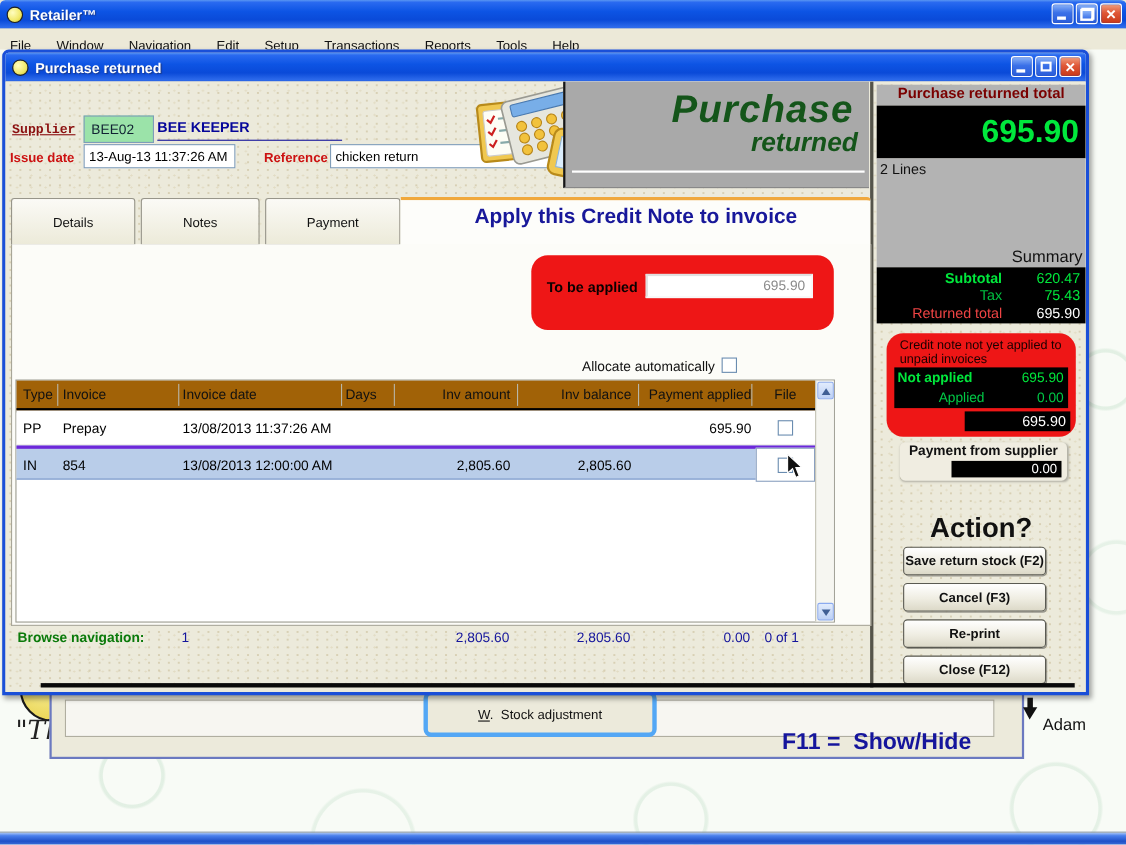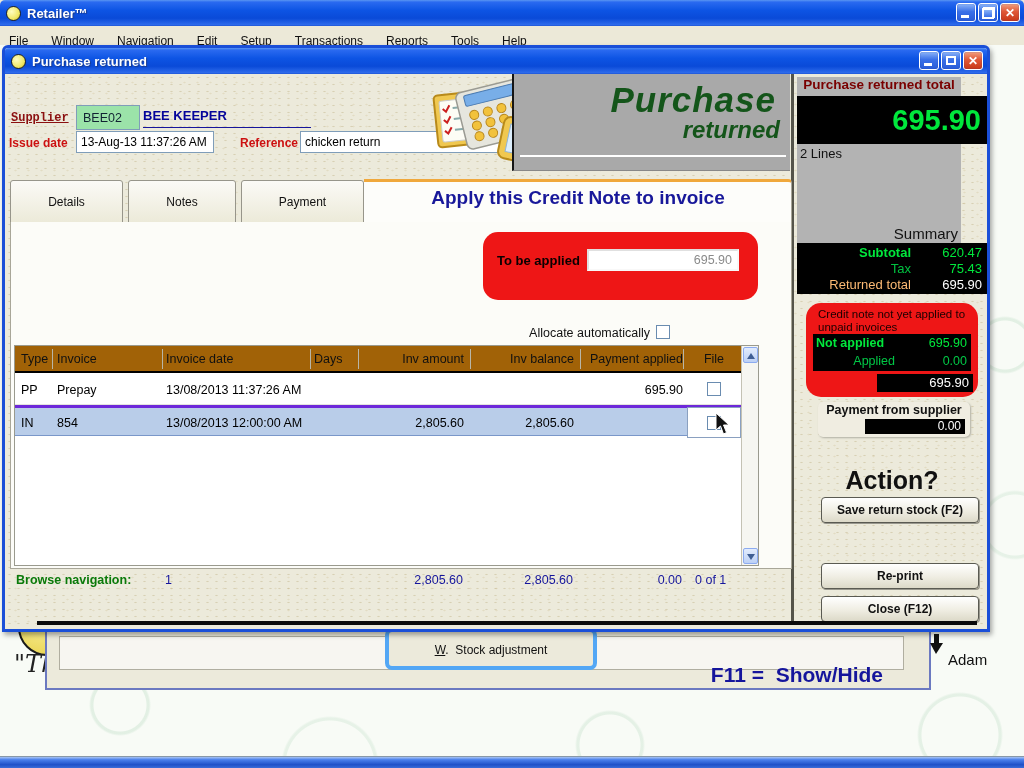--- a/index.html
+++ b/index.html
@@ -62,34 +62,34 @@
 
   .banner { position:absolute; left:507px; top:0; width:278px; height:97px; background:#a9a9a9;
     border-left:2px solid #151515; border-bottom:1px solid #888; color:#14551a; text-align:right; font-style:italic; font-weight:bold; }
   .banner-l1 { font-size:35px; padding:6px 14px 0 0; letter-spacing:1px; }
   .banner-l2 { font-size:24px; padding:0 10px 0 0; margin-top:-4px; }
   .banner-rule { position:absolute; left:6px; bottom:13px; width:266px; height:2px; background:#fff; }
 
   .vdivider { position:absolute; left:786px; top:0; width:3px; height:551px; background:#55544a; }
 
   
-  .sb-graybar { position:absolute; left:792px; width:164px; background:#b3b3b3; color:#111; }
+  .sb-graybar { position:absolute; left:792px; width:190px; background:#b3b3b3; color:#111; }
   .sb-black { position:absolute; left:792px; width:190px; background:#000; }
   .money-green { color:#00e83c; }
   .sum-row { display:flex; font-size:13px; line-height:16px; }
   .sum-row .sl { flex:1; text-align:right; padding-right:12px; }
   .sum-row .sv { width:64px; text-align:right; padding-right:5px; }
 
   .redbox { position:absolute; background:#ee1616; border-radius:15px; }
   .cn-row { display:flex; font-size:12.5px; line-height:18px; }
   .cn-row .cl { flex:1; padding-left:3px; }
   .cn-row .cl.r { text-align:right; padding-right:14px; }
   .cn-row .cv { width:62px; text-align:right; padding-right:4px; }
 
-  .action-btn { position:absolute; left:816px; width:158px; height:26px;
+  .action-btn { position:absolute; left:816px; width:130px; height:26px;
     background:linear-gradient(180deg,#ffffff,#efede2 55%,#dcd9c8); border:1px solid #5a5a52; border-radius:4px;
     font-weight:bold; font-size:12px; color:#111; display:flex; align-items:center; justify-content:center;
     box-shadow:1px 1px 0 rgba(0,0,0,.35); cursor:pointer; font-family:"Liberation Sans",sans-serif; }
 
   
   .tab { position:absolute; top:106px; height:43px; background:linear-gradient(180deg,#fbfaf6,#ecead9);
     border:1px solid #97958a; border-radius:3px 3px 0 0; display:flex; align-items:center; justify-content:center;
     font-size:12px; color:#111; cursor:pointer; }
   .panel-top { position:absolute; left:359px; top:105px; width:428px; height:44px; background:#fdfdfa;
     border-top:3px solid #f0a83c; border-right:1px solid #a8a698; border-radius:0 4px 0 0; }
@@ -279,21 +279,21 @@
       <div class="sb-black" style="top:169px;height:51px;padding-top:2px;">
         <div class="sum-row">
           <span class="sl money-green" style="font-weight:bold;">Subtotal</span>
           <span class="sv money-green">620.47</span>
         </div>
         <div class="sum-row">
           <span class="sl" style="color:#00c040;">Tax</span>
           <span class="sv money-green">75.43</span>
         </div>
         <div class="sum-row">
-          <span class="sl" style="color:#fdba74;">Returned total</span>
+          <span class="sl" style="color:#ef4444;">Returned total</span>
           <span class="sv" style="color:#fff;">695.90</span>
         </div>
       </div>
 
       <div class="redbox" style="left:801px;top:229px;width:172px;height:94px;">
         <div style="font-size:11.5px;line-height:13px;color:#1a0000;padding:5px 6px 2px 12px;">Credit note not yet applied to unpaid invoices</div>
         <div style="position:absolute;left:7px;top:31px;width:158px;height:37px;background:#000;">
           <div class="cn-row">
             <span class="cl money-green" style="font-weight:bold;">Not applied</span>
             <span class="cv money-green">695.90</span>
@@ -309,20 +309,21 @@
 
       <div style="position:absolute;left:813px;top:328px;width:152px;height:35px;background:#f0ede1;border-radius:5px;
                   box-shadow:1px 1px 2px rgba(0,0,0,.25);">
         <div style="text-align:center;font-weight:bold;font-size:12.5px;color:#111;padding-top:1px;">Payment from supplier</div>
         <div style="position:absolute;right:5px;top:17px;width:100px;height:15px;background:#000;color:#fff;
                     font-size:12px;text-align:right;padding-right:4px;">0.00</div>
       </div>
 
       <div style="position:absolute;left:792px;top:392px;width:190px;text-align:center;font-size:25px;font-weight:bold;color:#111;">Action?</div>
       <div class="action-btn" style="top:423px;">Save return stock (F2)</div>
+      <div class="action-btn" style="top:456px;">Cancel (F3)</div>
       <div class="action-btn" style="top:489px;">Re-print</div>
       <div class="action-btn" style="top:522px;">Close (F12)</div>
 
       <div class="tab" style="left:5px;width:113px;">Details</div>
       <div class="tab" style="left:123px;width:108px;">Notes</div>
       <div class="tab" style="left:236px;width:123px;">Payment</div>
       <div class="panel-top"></div>
       <div class="panel-main"></div>
       <div class="apply-h">Apply this Credit Note to invoice</div>
 

